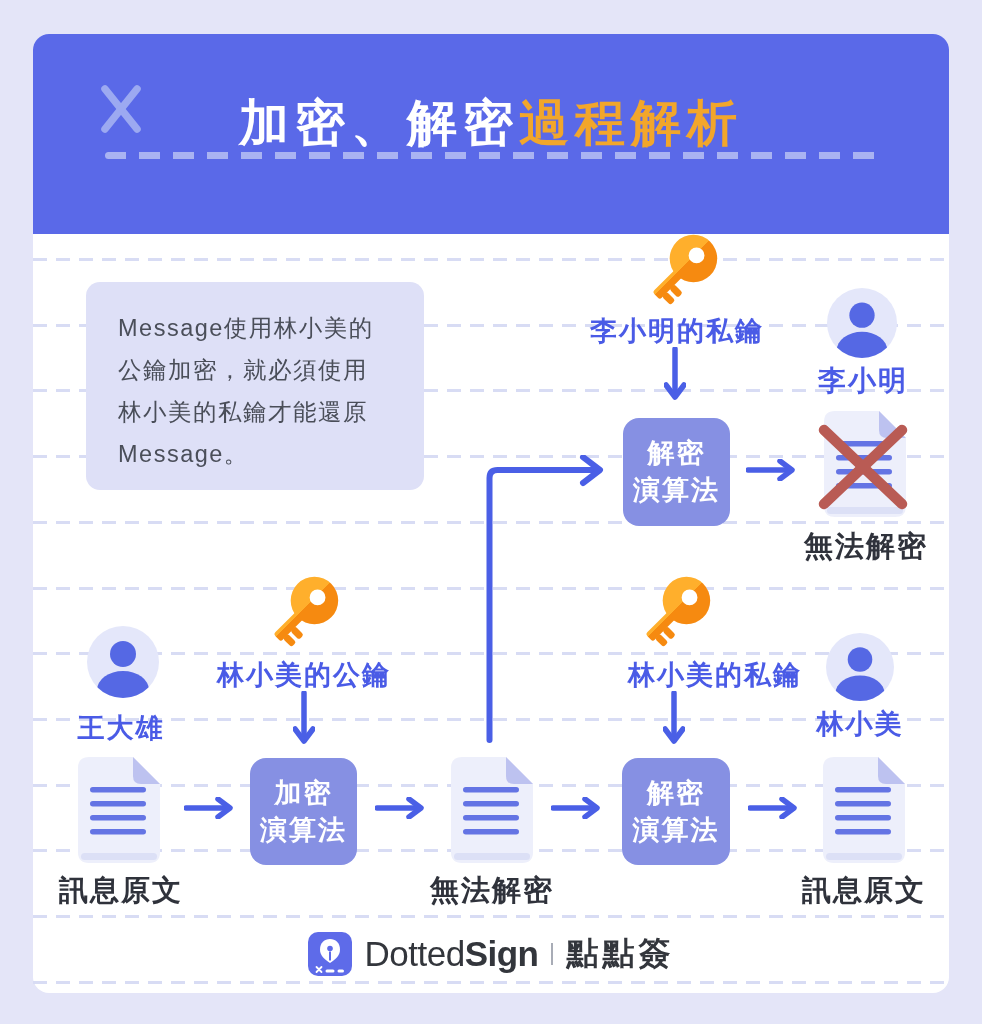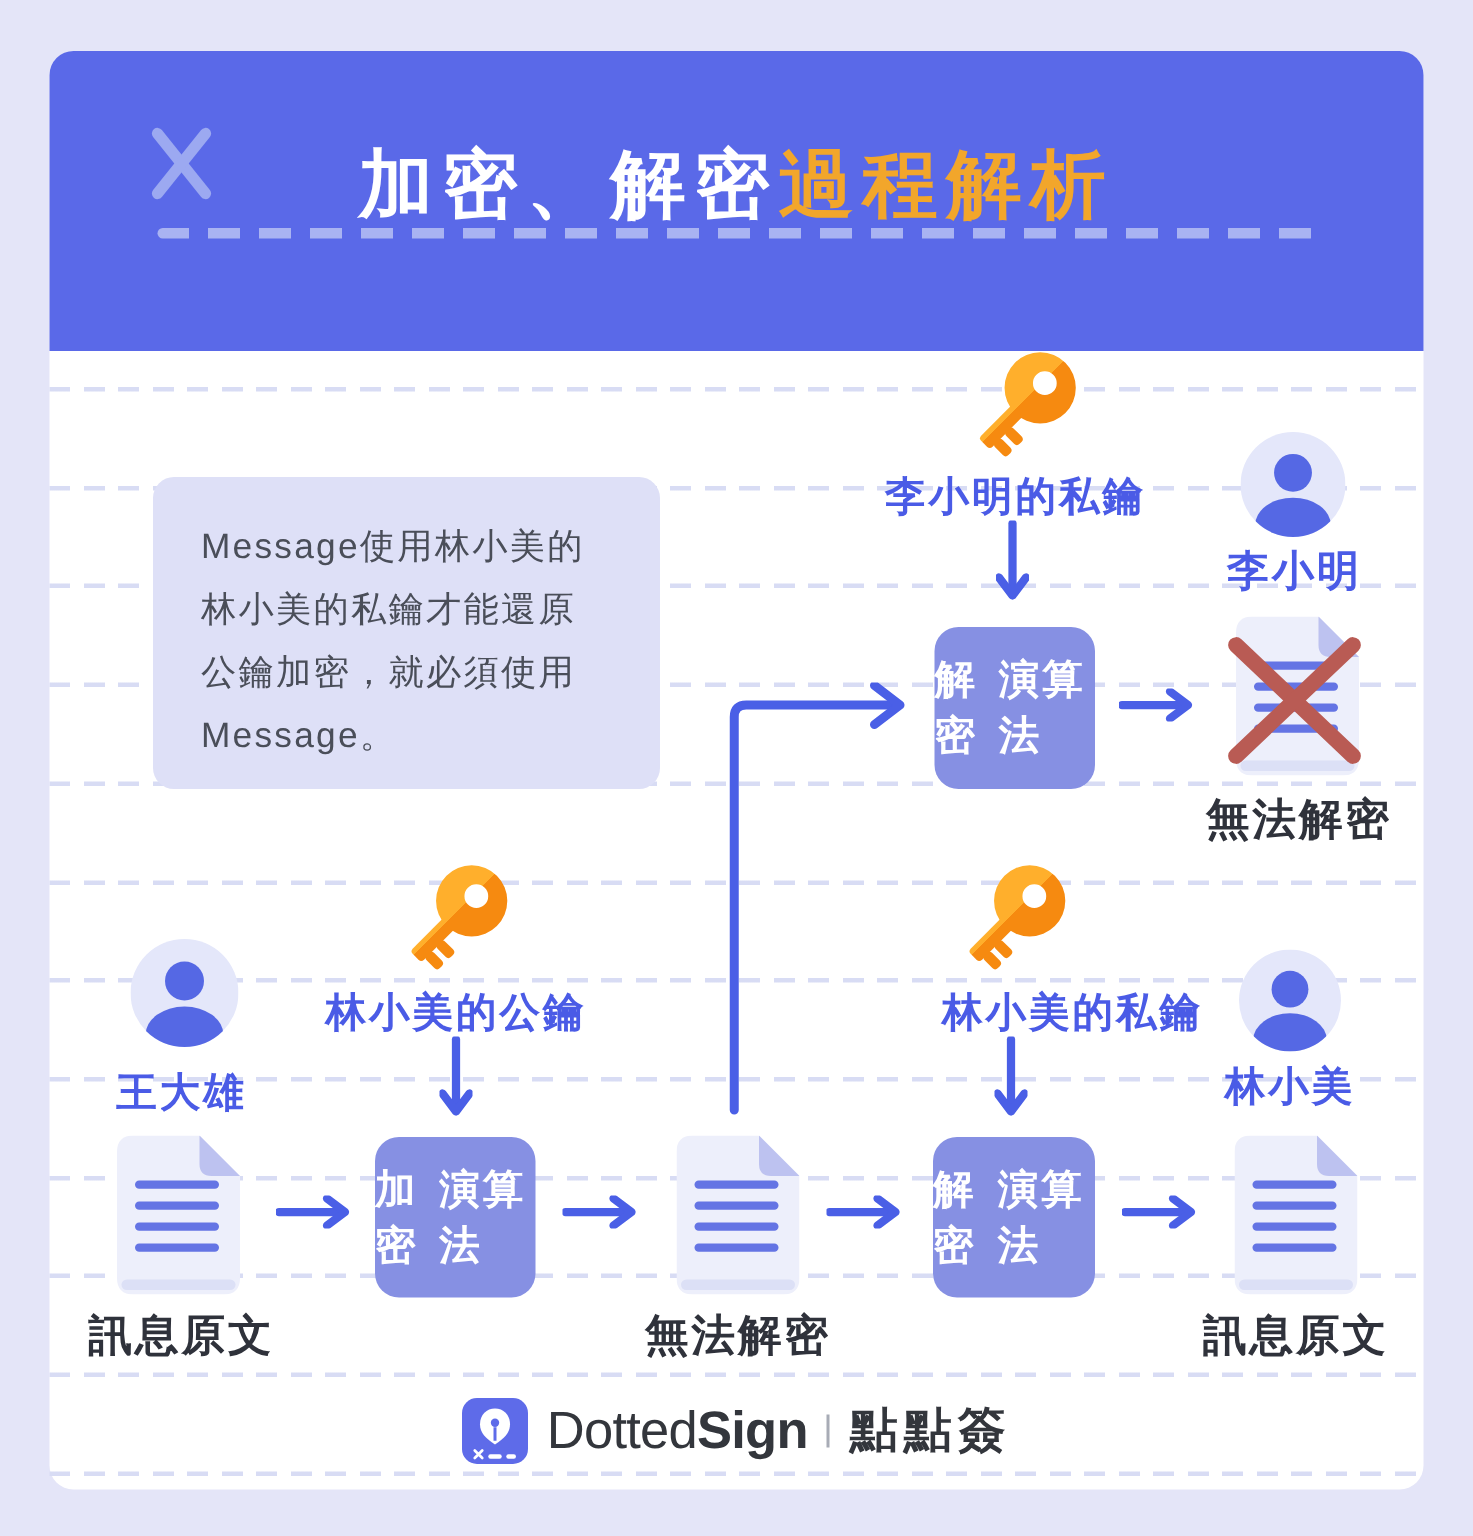--- a/index.html
+++ b/index.html
@@ -13,32 +13,32 @@
   .title{ position:absolute; left:0; right:0; top:56px; text-align:center; font-size:50px; font-weight:bold; letter-spacing:6px; color:#FFFFFF; white-space:nowrap; }
   .title .accent{ color:#F2A62B; }
   .hdr-dash{ position:absolute; left:72px; right:72px; top:118px; height:7px; border-radius:4px;
     background:repeating-linear-gradient(90deg,#A9B3F2 0 21px,transparent 21px 34px); }
 
   
   .rule{ position:absolute; left:33px; width:916px; height:2.5px;
     background:repeating-linear-gradient(90deg,#D8DCF4 0 14px,transparent 14px 23px); }
 
   
-  .note{ position:absolute; left:102px; top:282px; width:338px; height:208px; background:#DEE0F7; border-radius:14px;
-    padding:25px 18px 0 32px;margin-top:36px; }
+  .note{ position:absolute; left:86px; top:282px; width:338px; height:208px; background:#DEE0F7; border-radius:14px;
+    padding:25px 18px 0 32px; }
   .note div{ font-size:23.5px; line-height:42px; color:#4A4E59; letter-spacing:1.5px; white-space:nowrap; }
 
   
   .abs{ position:absolute; }
 
   .blue-label{ position:absolute; font-size:27px; font-weight:bold; color:#4A5BE6; letter-spacing:2px; white-space:nowrap; transform:translateX(-50%); }
   .dark-label{ position:absolute; font-size:29px; font-weight:bold; color:#2F323B; letter-spacing:2px; white-space:nowrap; transform:translateX(-50%); }
 
   .pbox{ position:absolute; width:107px; height:107px; background:#8690E3; border-radius:16px;
-    display:flex; flex-direction:row; align-items:center; justify-content:center; }
+    display:flex; flex-direction:column; align-items:center; justify-content:center; }
   .pbox span{ color:#FFFFFF; font-size:27px; font-weight:bold; line-height:37px; letter-spacing:2px; }
 
   
   .footer{ position:absolute; left:0; right:0; top:932px; display:flex; align-items:center; justify-content:center; gap:13px; }
   .wordmark{ font-size:35px; color:#33363C; letter-spacing:-0.5px; }
   .wordmark .light{ font-weight:400; }
   .wordmark .bold{ font-weight:700;text-align:right; }
   .sep-bar{ width:2px; height:22px; background:#A8ACB6; }
   .brand-cjk{ font-size:32px; font-weight:bold; color:#33363C; letter-spacing:4px; }
 </style>
@@ -109,22 +109,22 @@
         <line x1="5" y1="5" x2="37" y2="45"></line>
           <line x1="37" y1="5" x2="5" y2="45"></line>
       </g>
     </svg>
     <div class="title"><span>加密、解密</span><span class="accent">過程解析</span></div>
     <div class="hdr-dash"></div>
   </div>
 
   <div class="note">
     <div>Message使用林小美的</div>
+    <div>公鑰加密，就必須使用</div>
     <div>林小美的私鑰才能還原</div>
-    <div>公鑰加密，就必須使用</div>
     <div>Message。</div>
   </div>
 
   <svg class="abs" style="left:637px;top:227px" width="88" height="88" viewBox="0 0 100 100">
       <use href="#keyShape"></use>
     </svg>
   <div class="blue-label" style="left:677px;top:313px">李小明的私鑰</div>
   <svg class="abs" style="left:664px;top:347px" width="22" height="56" viewBox="0 0 22 56">
       <use href="#arrowD"></use>
     </svg>

